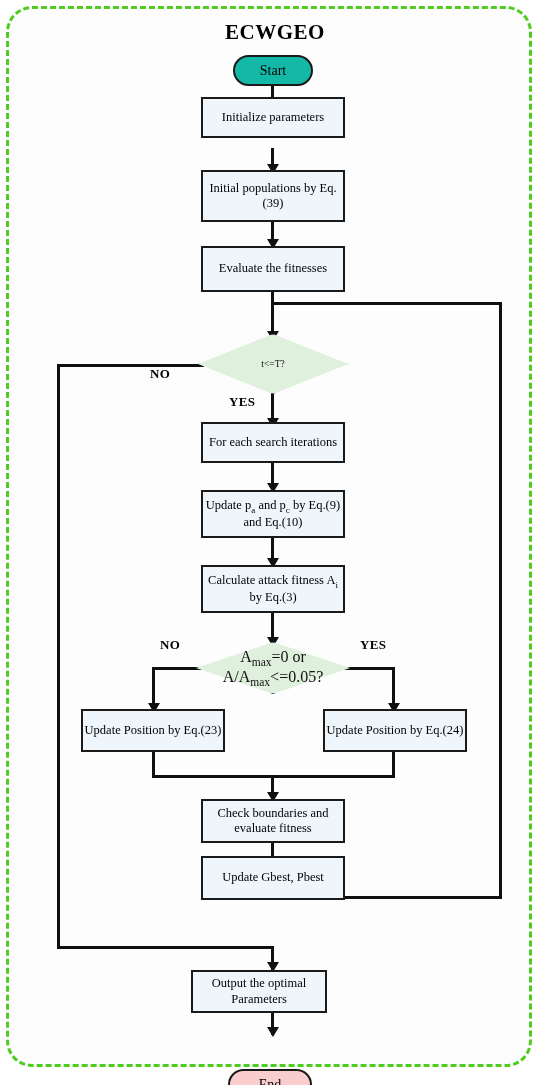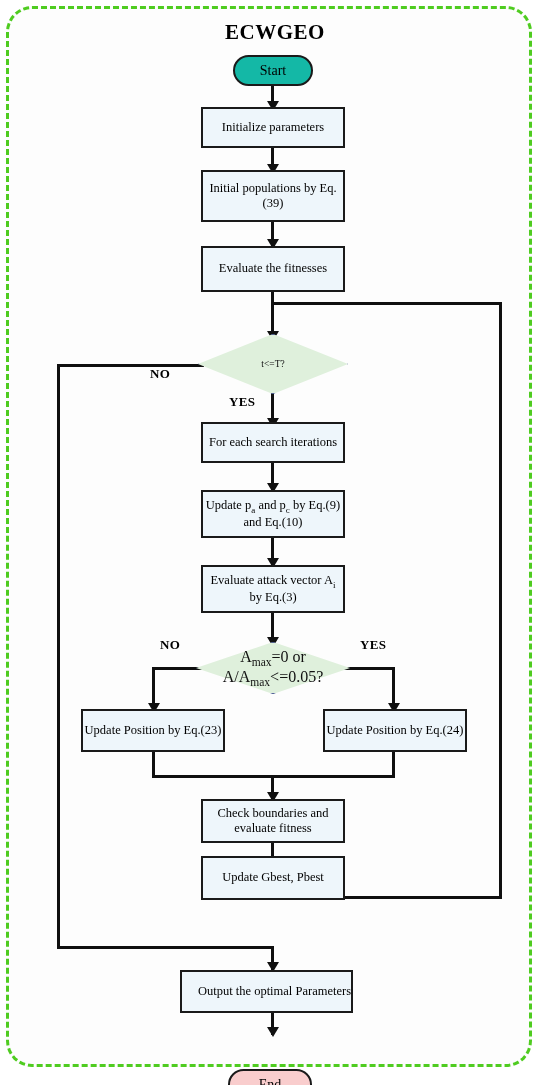--- a/index.html
+++ b/index.html
@@ -174,21 +174,21 @@
   <div class="ln" style="left:271px; top:946px; width:3px; height:24px;"></div>
   <div class="arrow-down" style="left:266.5px; top:962px;"></div>
 
   <div class="ln" style="left:271px; top:1013px; width:3px; height:22px;"></div>
   <div class="arrow-down" style="left:266.5px; top:1027px;"></div>
 
   <div class="node terminal start" style="left:233px; top:55px; width:80px; height:31px;">
     <span>Start</span>
   </div>
 
-  <div class="node proc" style="left:201px; top:107px; width:144px; height:41px;text-align:right;">
+  <div class="node proc" style="left:201px; top:97px; width:144px; height:41px;text-align:right;">
     <span>Initialize parameters</span>
   </div>
 
   <div class="node proc" style="left:201px; top:170px; width:144px; height:52px;">
     <span>Initial populations by Eq.(39)</span>
   </div>
 
   <div class="node proc" style="left:201px; top:246px; width:144px; height:46px;">
     <span>Evaluate the fitnesses</span>
   </div>
@@ -207,21 +207,21 @@
 
   <div class="node proc" style="left:201px; top:490px; width:144px; height:48px;">
     <span>
       <span>Update p</span><sub>a</sub><span> and p</span><sub>c</sub><span> by Eq.(9)</span><br>
       <span>and Eq.(10)</span>
     </span>
   </div>
 
   <div class="node proc" style="left:201px; top:565px; width:144px; height:48px;">
     <span>
-      <span>Evaluate attack vector A</span><sub>i</sub><br>
+      <span>Calculate attack fitness A</span><sub>i</sub><br>
       <span>by Eq.(3)</span>
     </span>
   </div>
 
   <div class="decision big" style="left:196px; top:642px; width:154px; height:52px;">
     <div class="dia"></div>
     <div class="dia-label">
       <span><span>A</span><sub>max</sub><span>=0 or A/A</span><sub>max</sub><span>&lt;=0.05?</span></span>
     </div>
   </div>
@@ -238,21 +238,21 @@
   </div>
 
   <div class="node proc" style="left:201px; top:799px; width:144px; height:44px;">
     <span>Check boundaries and evaluate fitness</span>
   </div>
 
   <div class="node proc" style="left:201px; top:856px; width:144px; height:44px;">
     <span>Update Gbest, Pbest</span>
   </div>
 
-  <div class="node proc" style="left:180px; top:970px; width:173px; height:43px;justify-content:flex-end;">
+  <div class="node proc" style="left:191px; top:970px; width:136px; height:43px;justify-content:flex-end;">
     <span>Output the optimal Parameters</span>
   </div>
 
   <div class="node terminal end" style="left:228px; top:1035px; width:84px; height:31px;margin-top:34px;">
     <span>End</span>
   </div>
 
 </div>
 
 </body></html>

